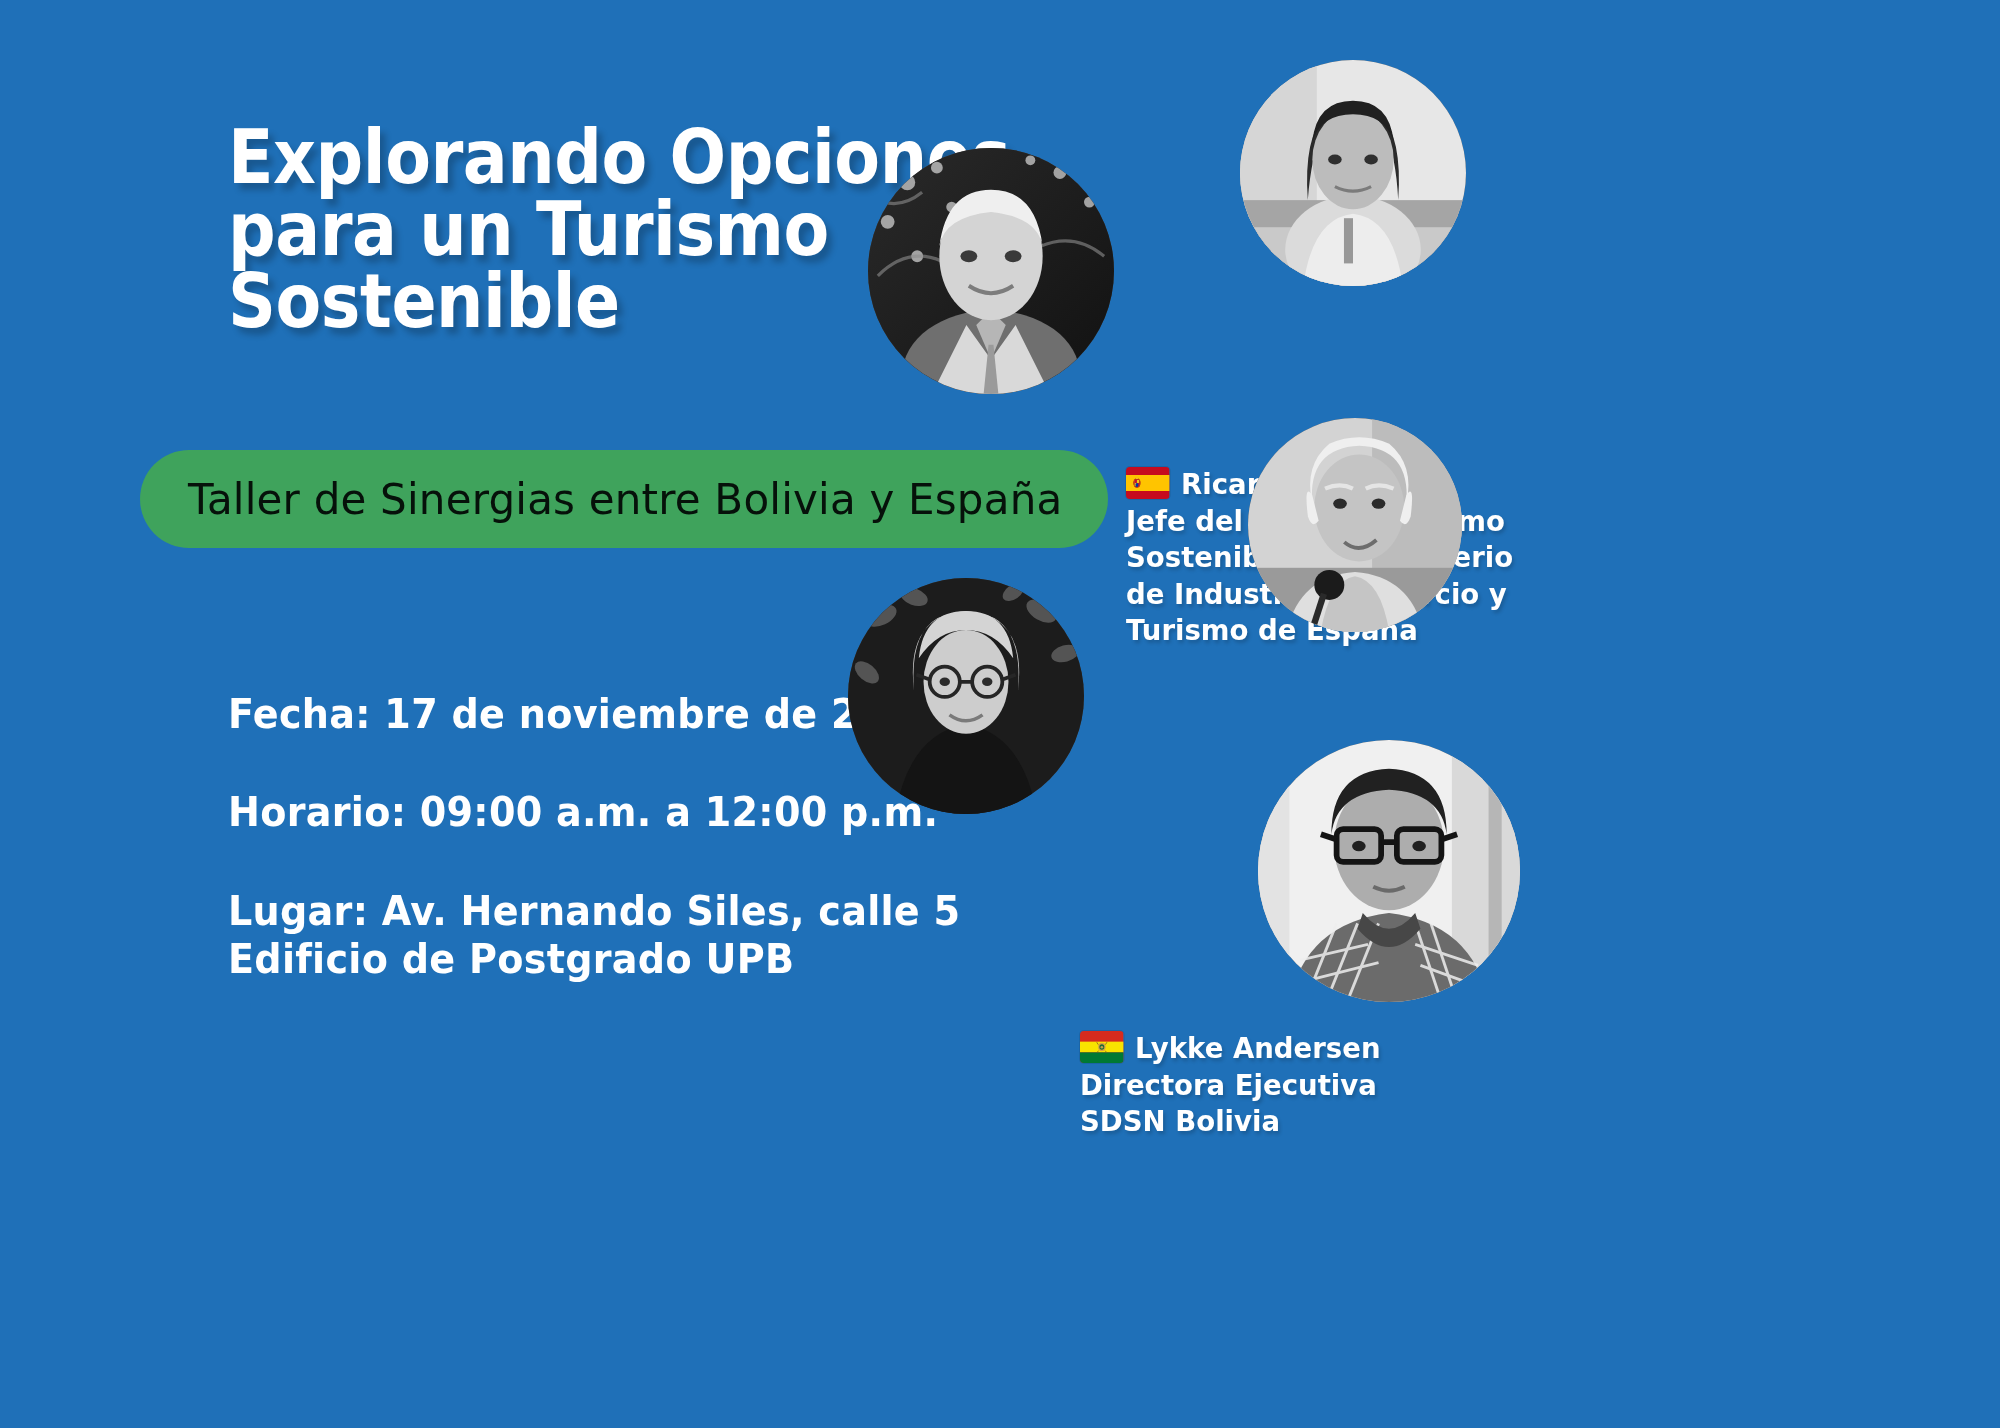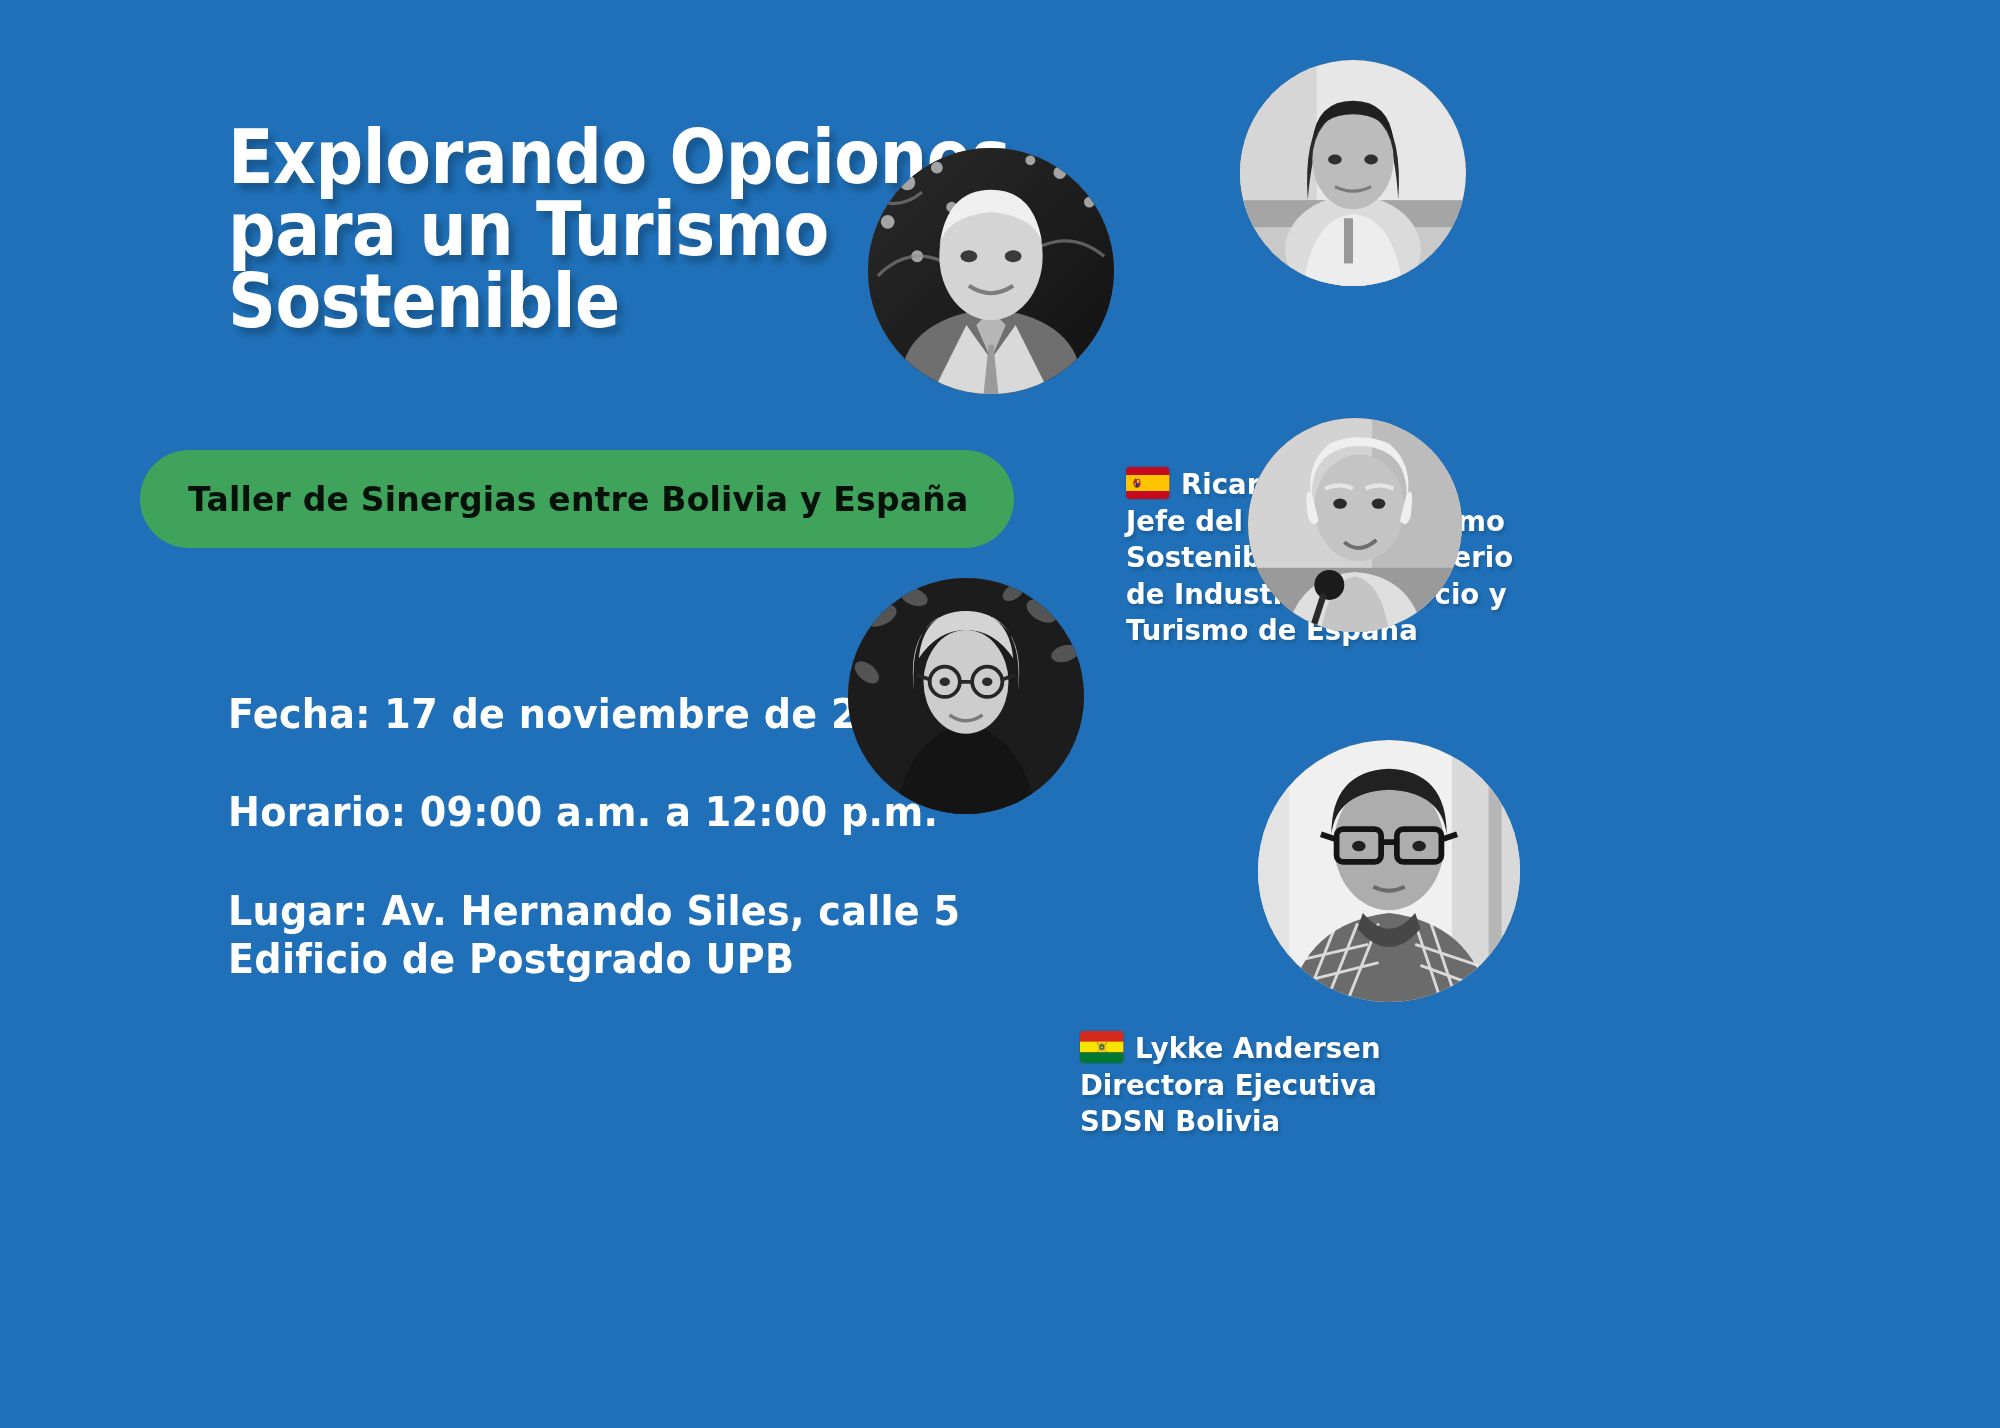--- a/index.html
+++ b/index.html
@@ -51,22 +51,22 @@
     height: 98px;
     padding: 0 46px 0 48px;
     background: #3fa35c;
     border-radius: 60px;
     display: flex;
     align-items: center;
   }
   .badge-text {
     color: #06110a;
     font-family: "DejaVu Sans", sans-serif;
-    font-weight: bold;
-    font-size: 33px;
+    font-weight: normal;
+    font-size: 42px;
     letter-spacing: 0.2px;
     white-space: nowrap;
   }
 
   .details {
     position: absolute;
     left: 228px;
     top: 690px;
     width: 820px;
     color: #ffffff;

